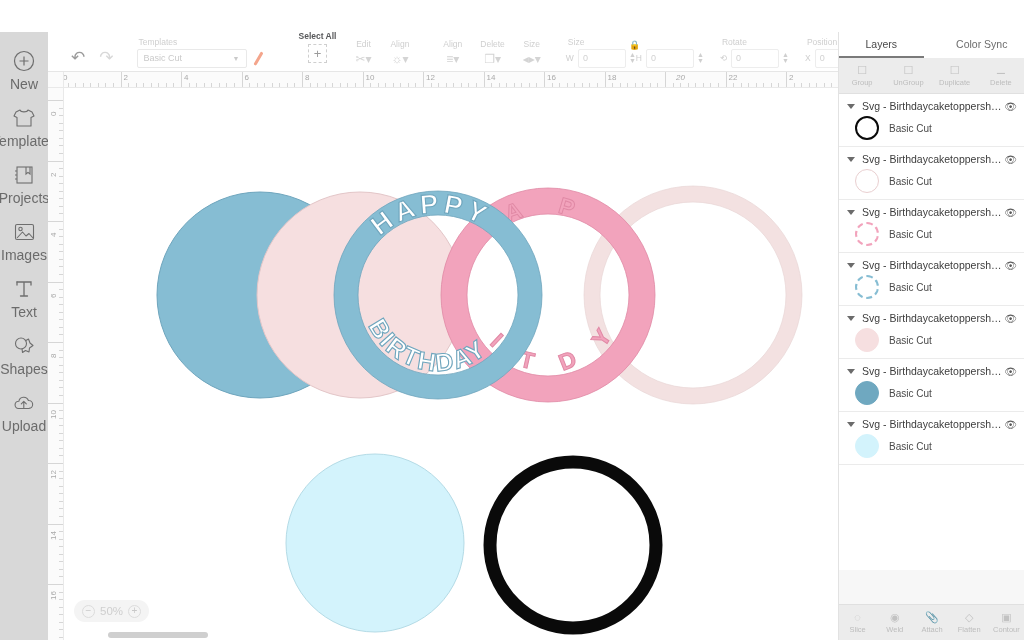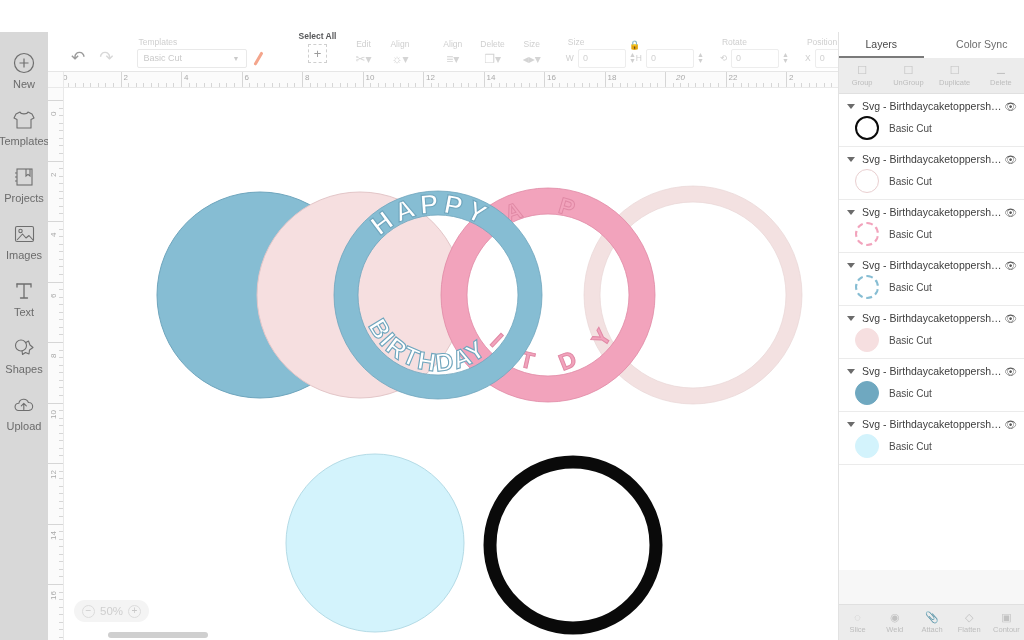--- a/index.html
+++ b/index.html
@@ -72,21 +72,21 @@
 
   
   .sidebar {
     position: absolute; left: 0; top: 32px; width: 48px; height: 608px;
     background: #d8d8d8; padding-top: 12px;
   }
   .sbitem { width: 48px; height: 52px; display: flex; flex-direction: column; align-items: center;
     justify-content: center; cursor: pointer; margin-bottom: 5px; }
   .sbitem .si { width: 24px; height: 24px; display: flex; align-items: center; justify-content: center;
     color: #6e6e6e; }
-  .sbitem .sl { font-size: 11px; color: #6b6b6b; margin-top: 3px; }
+  .sbitem .sl { font-size: 14px; color: #6b6b6b; margin-top: 3px; }
 
   
   .canvaswrap { position: absolute; left: 48px; top: 72px; width: 790px; height: 568px; background: #fff; }
   .ruler-h { position: absolute; left: 0; top: 0; width: 790px; height: 16px;
     background: #fbfbfb; border-bottom: 1px solid #e9e9e9; overflow: hidden; }
   .ruler-v { position: absolute; left: 0; top: 16px; width: 16px; height: 552px;
     background: #fbfbfb; border-right: 1px solid #e9e9e9; overflow: hidden; }
   .ruler-corner { position: absolute; left: 0; top: 0; width: 16px; height: 16px;
     background: #fbfbfb; border-right: 1px solid #e9e9e9; border-bottom: 1px solid #e9e9e9; z-index: 2; }
   .rtick { position: absolute; bottom: 0; width: 1px; background: #d6d6d6; }

